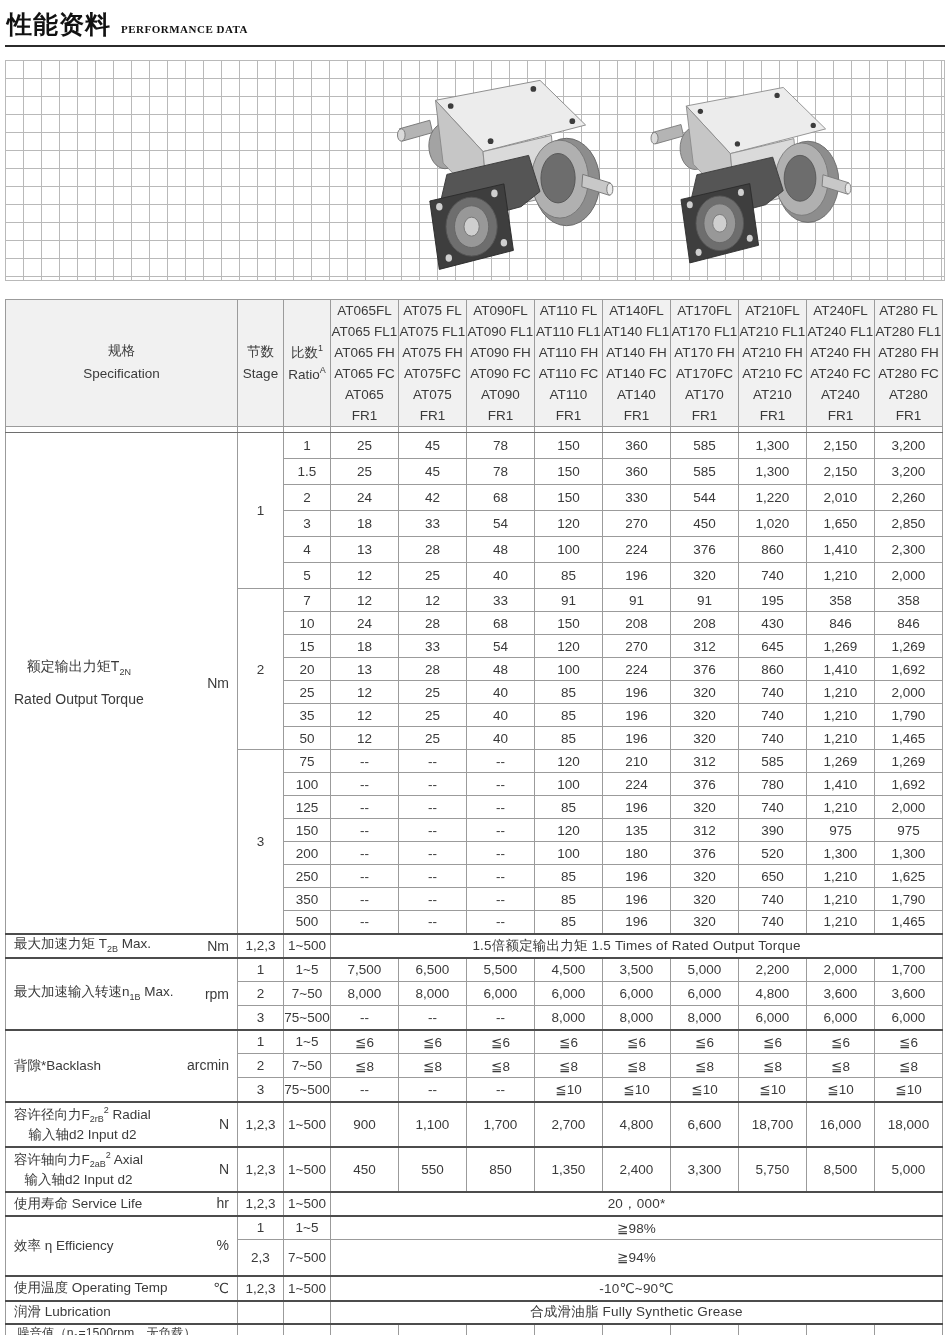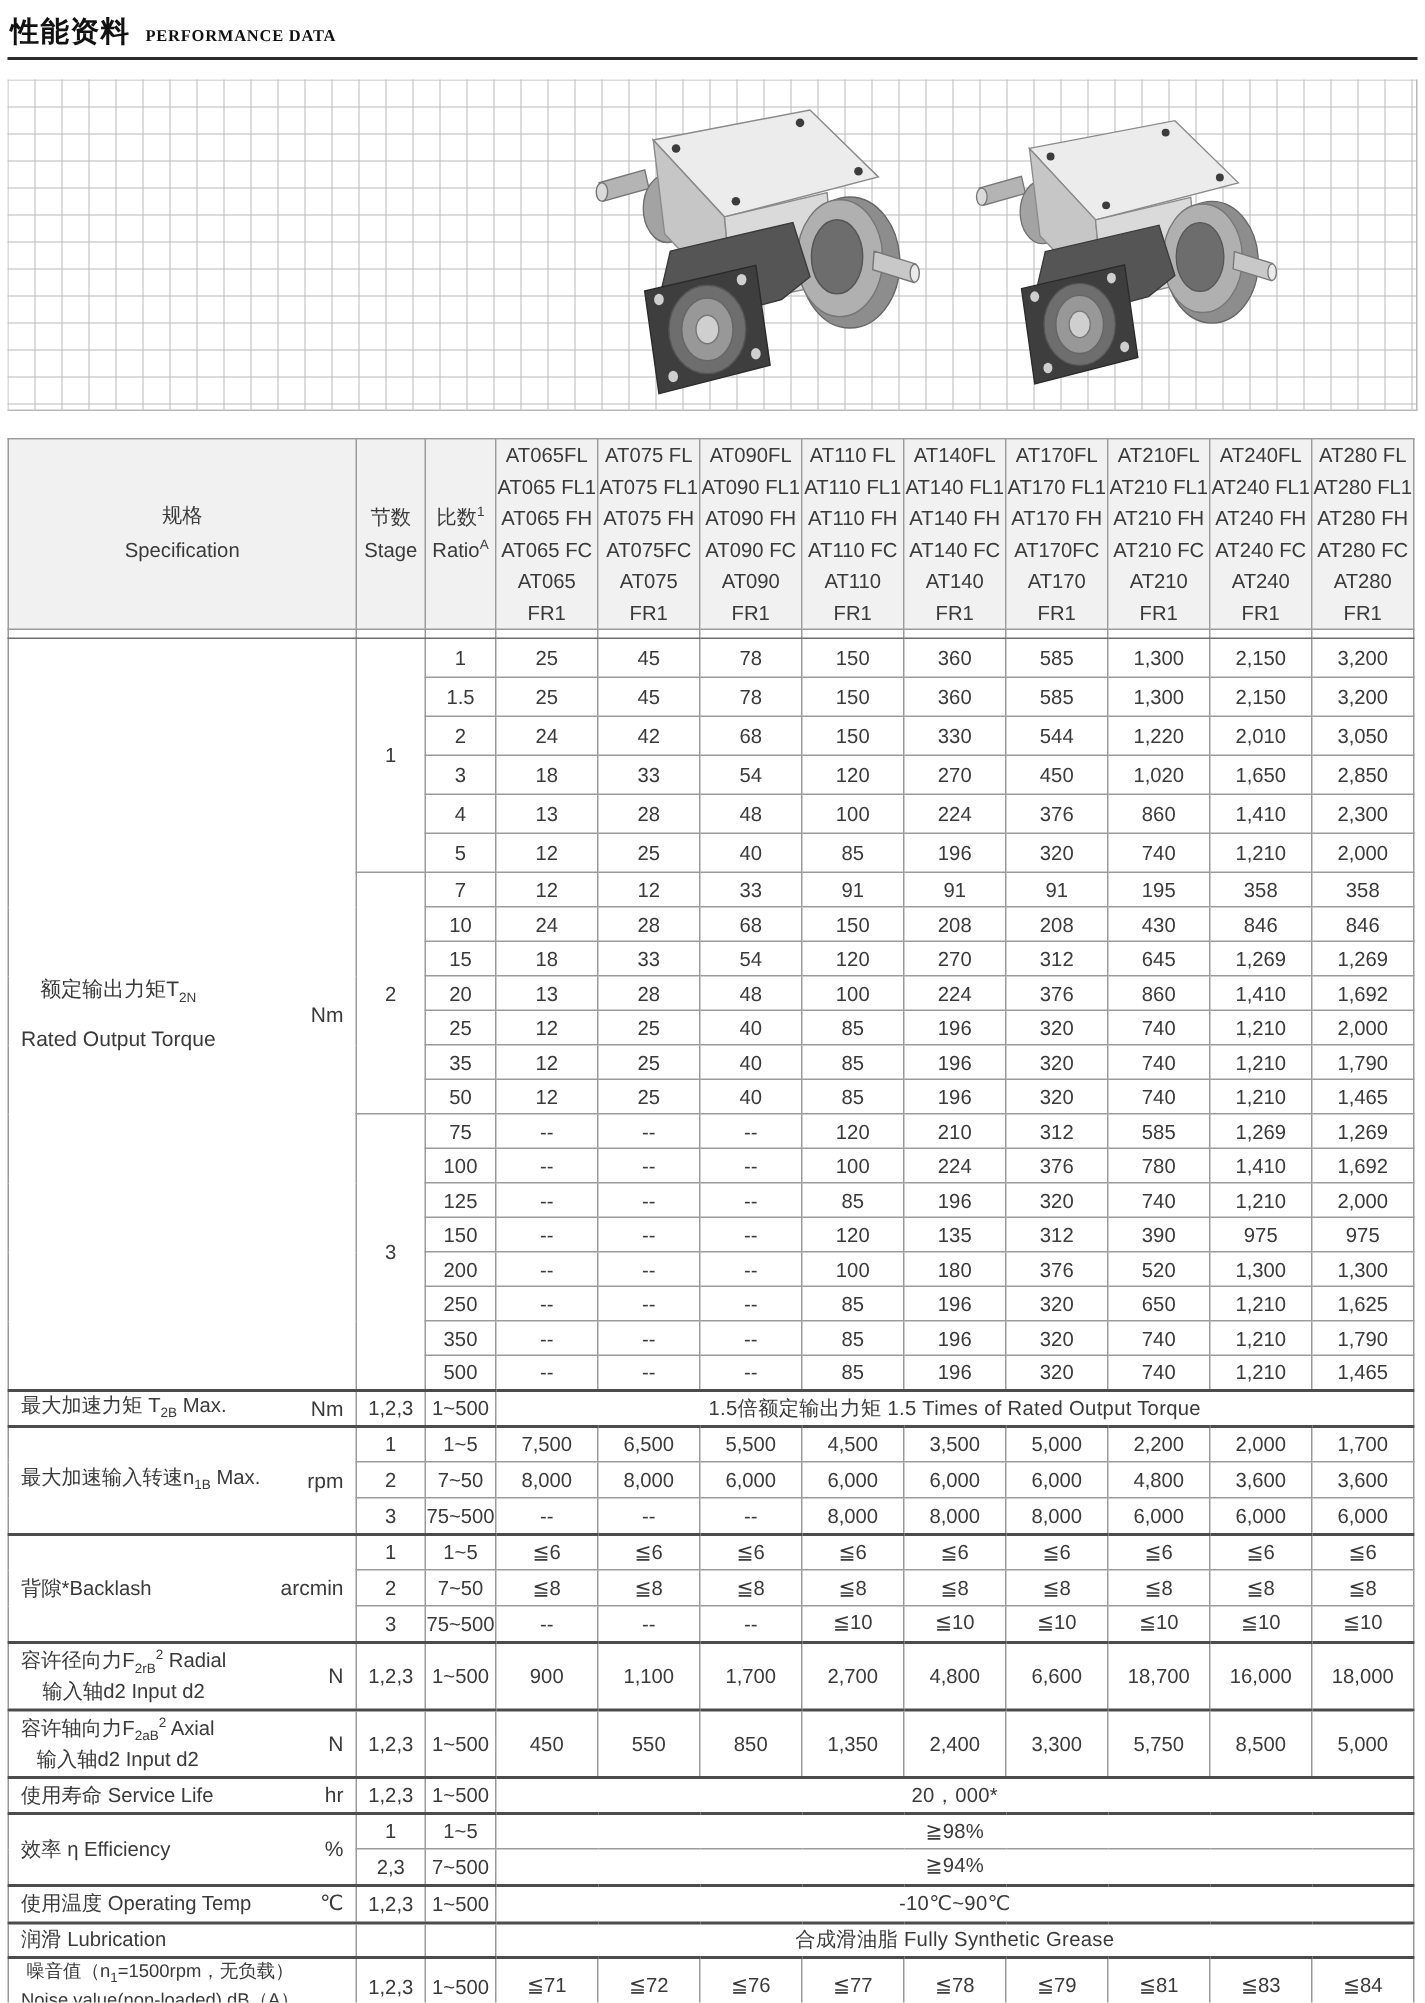--- a/index.html
+++ b/index.html
@@ -1,21 +1,21 @@
 <!DOCTYPE html>
 <html><head>
 <meta charset="utf-8">
 <style>
   html,body{margin:0;padding:0;background:#fff;}
   body{width:950px;height:1335px;font-family:"Liberation Sans","DejaVu Sans",sans-serif;color:#333;overflow:hidden;}
   .page{position:relative;width:940px;margin:0 auto;padding-top:6px;}
 
   
   .titlebar{display:flex;align-items:baseline;gap:10px;padding:2px 0 4px 2px;border-bottom:2px solid #2b2b2b;}
-  .title-zh{font-size:19px;font-weight:bold;color:#111;letter-spacing:1px;}
+  .title-zh{font-size:25px;font-weight:bold;color:#111;letter-spacing:1px;}
   .title-en{font-size:11px;font-weight:bold;font-family:"Liberation Serif","DejaVu Serif",serif;letter-spacing:.5px;color:#111;}
 
   
   .hero{position:relative;height:220px;margin-top:13px;
     background-image:linear-gradient(to right,#b9b9b9 1px,transparent 1px),linear-gradient(to bottom,#b9b9b9 1px,transparent 1px);
     background-size:18px 18px;border-right:1px solid #b9b9b9;border-bottom:1px solid #b9b9b9;}
   .banner{position:absolute;left:0;top:7px;width:290px;height:61px;background:#57585a;color:#fff;box-sizing:border-box;padding:7px 0 0 24px;}
   .banner-zh{font-size:24px;font-weight:bold;letter-spacing:1px;line-height:1.15;}
   .banner-en{font-size:16px;font-weight:bold;font-family:"Liberation Serif","DejaVu Serif",serif;}
   .gb1{position:absolute;left:383px;top:8px;}
@@ -172,21 +172,21 @@
         <tr style="height:26px">
           <td class="ratio-c">2</td>
           <td class="val">24</td>
           <td class="val">42</td>
           <td class="val">68</td>
           <td class="val">150</td>
           <td class="val">330</td>
           <td class="val">544</td>
           <td class="val">1,220</td>
           <td class="val">2,010</td>
-          <td class="val">3,050</td>
+          <td class="val">2,260</td>
         </tr>
         <tr style="height:26px">
           <td class="ratio-c">3</td>
           <td class="val">18</td>
           <td class="val">33</td>
           <td class="val">54</td>
           <td class="val">120</td>
           <td class="val">270</td>
           <td class="val">450</td>
           <td class="val">1,020</td>
@@ -569,21 +569,21 @@
               <div class="ll">
                 <div>效率 η Efficiency</div>
               </div>
               <div class="u">%</div>
             </div>
           </td>
           <td class="stage-c">1</td>
           <td class="ratio-c">1~5</td>
           <td class="span-c" colspan="9">≧98%</td>
         </tr>
-        <tr class="" style="height:24px">
+        <tr class="" style="height:36px">
           <td class="stage-c">2,3</td>
           <td class="ratio-c">7~500</td>
           <td class="span-c" colspan="9">≧94%</td>
         </tr>
         <tr class="sec" style="height:25px">
           <td class="lbl">
             <div class="lw">
               <div class="ll">
                 <div>使用温度 Operating Temp</div>
               </div>

